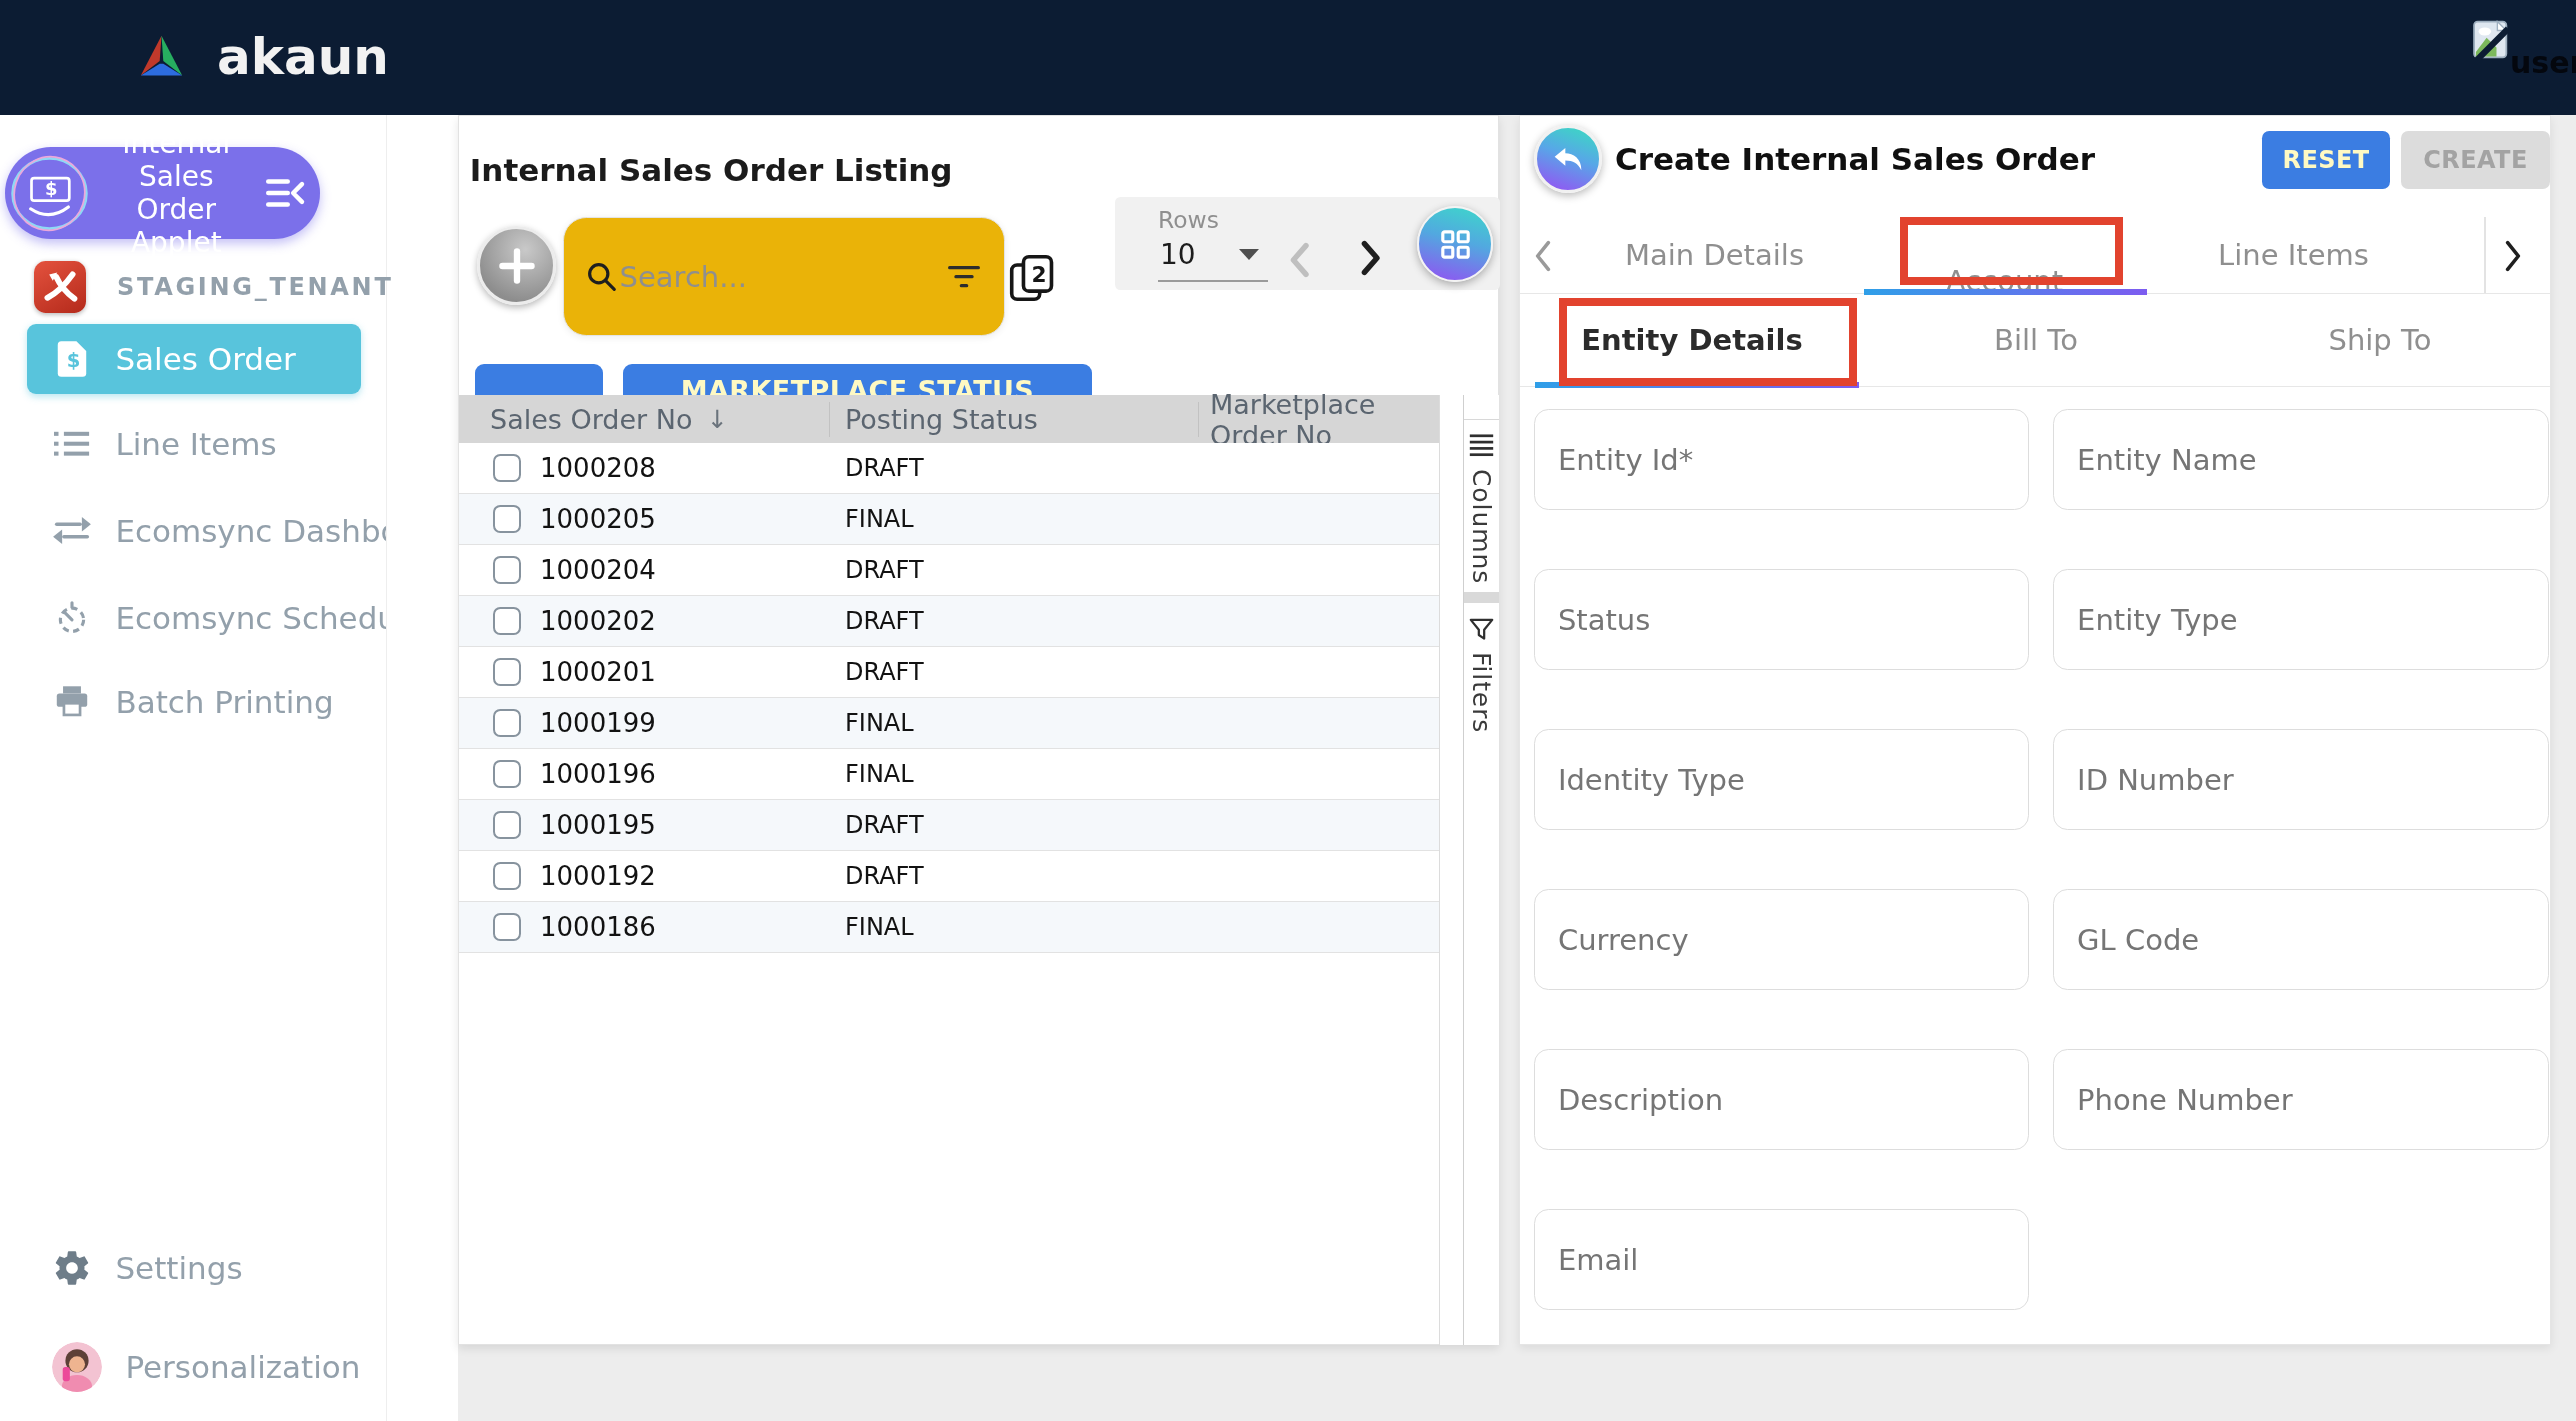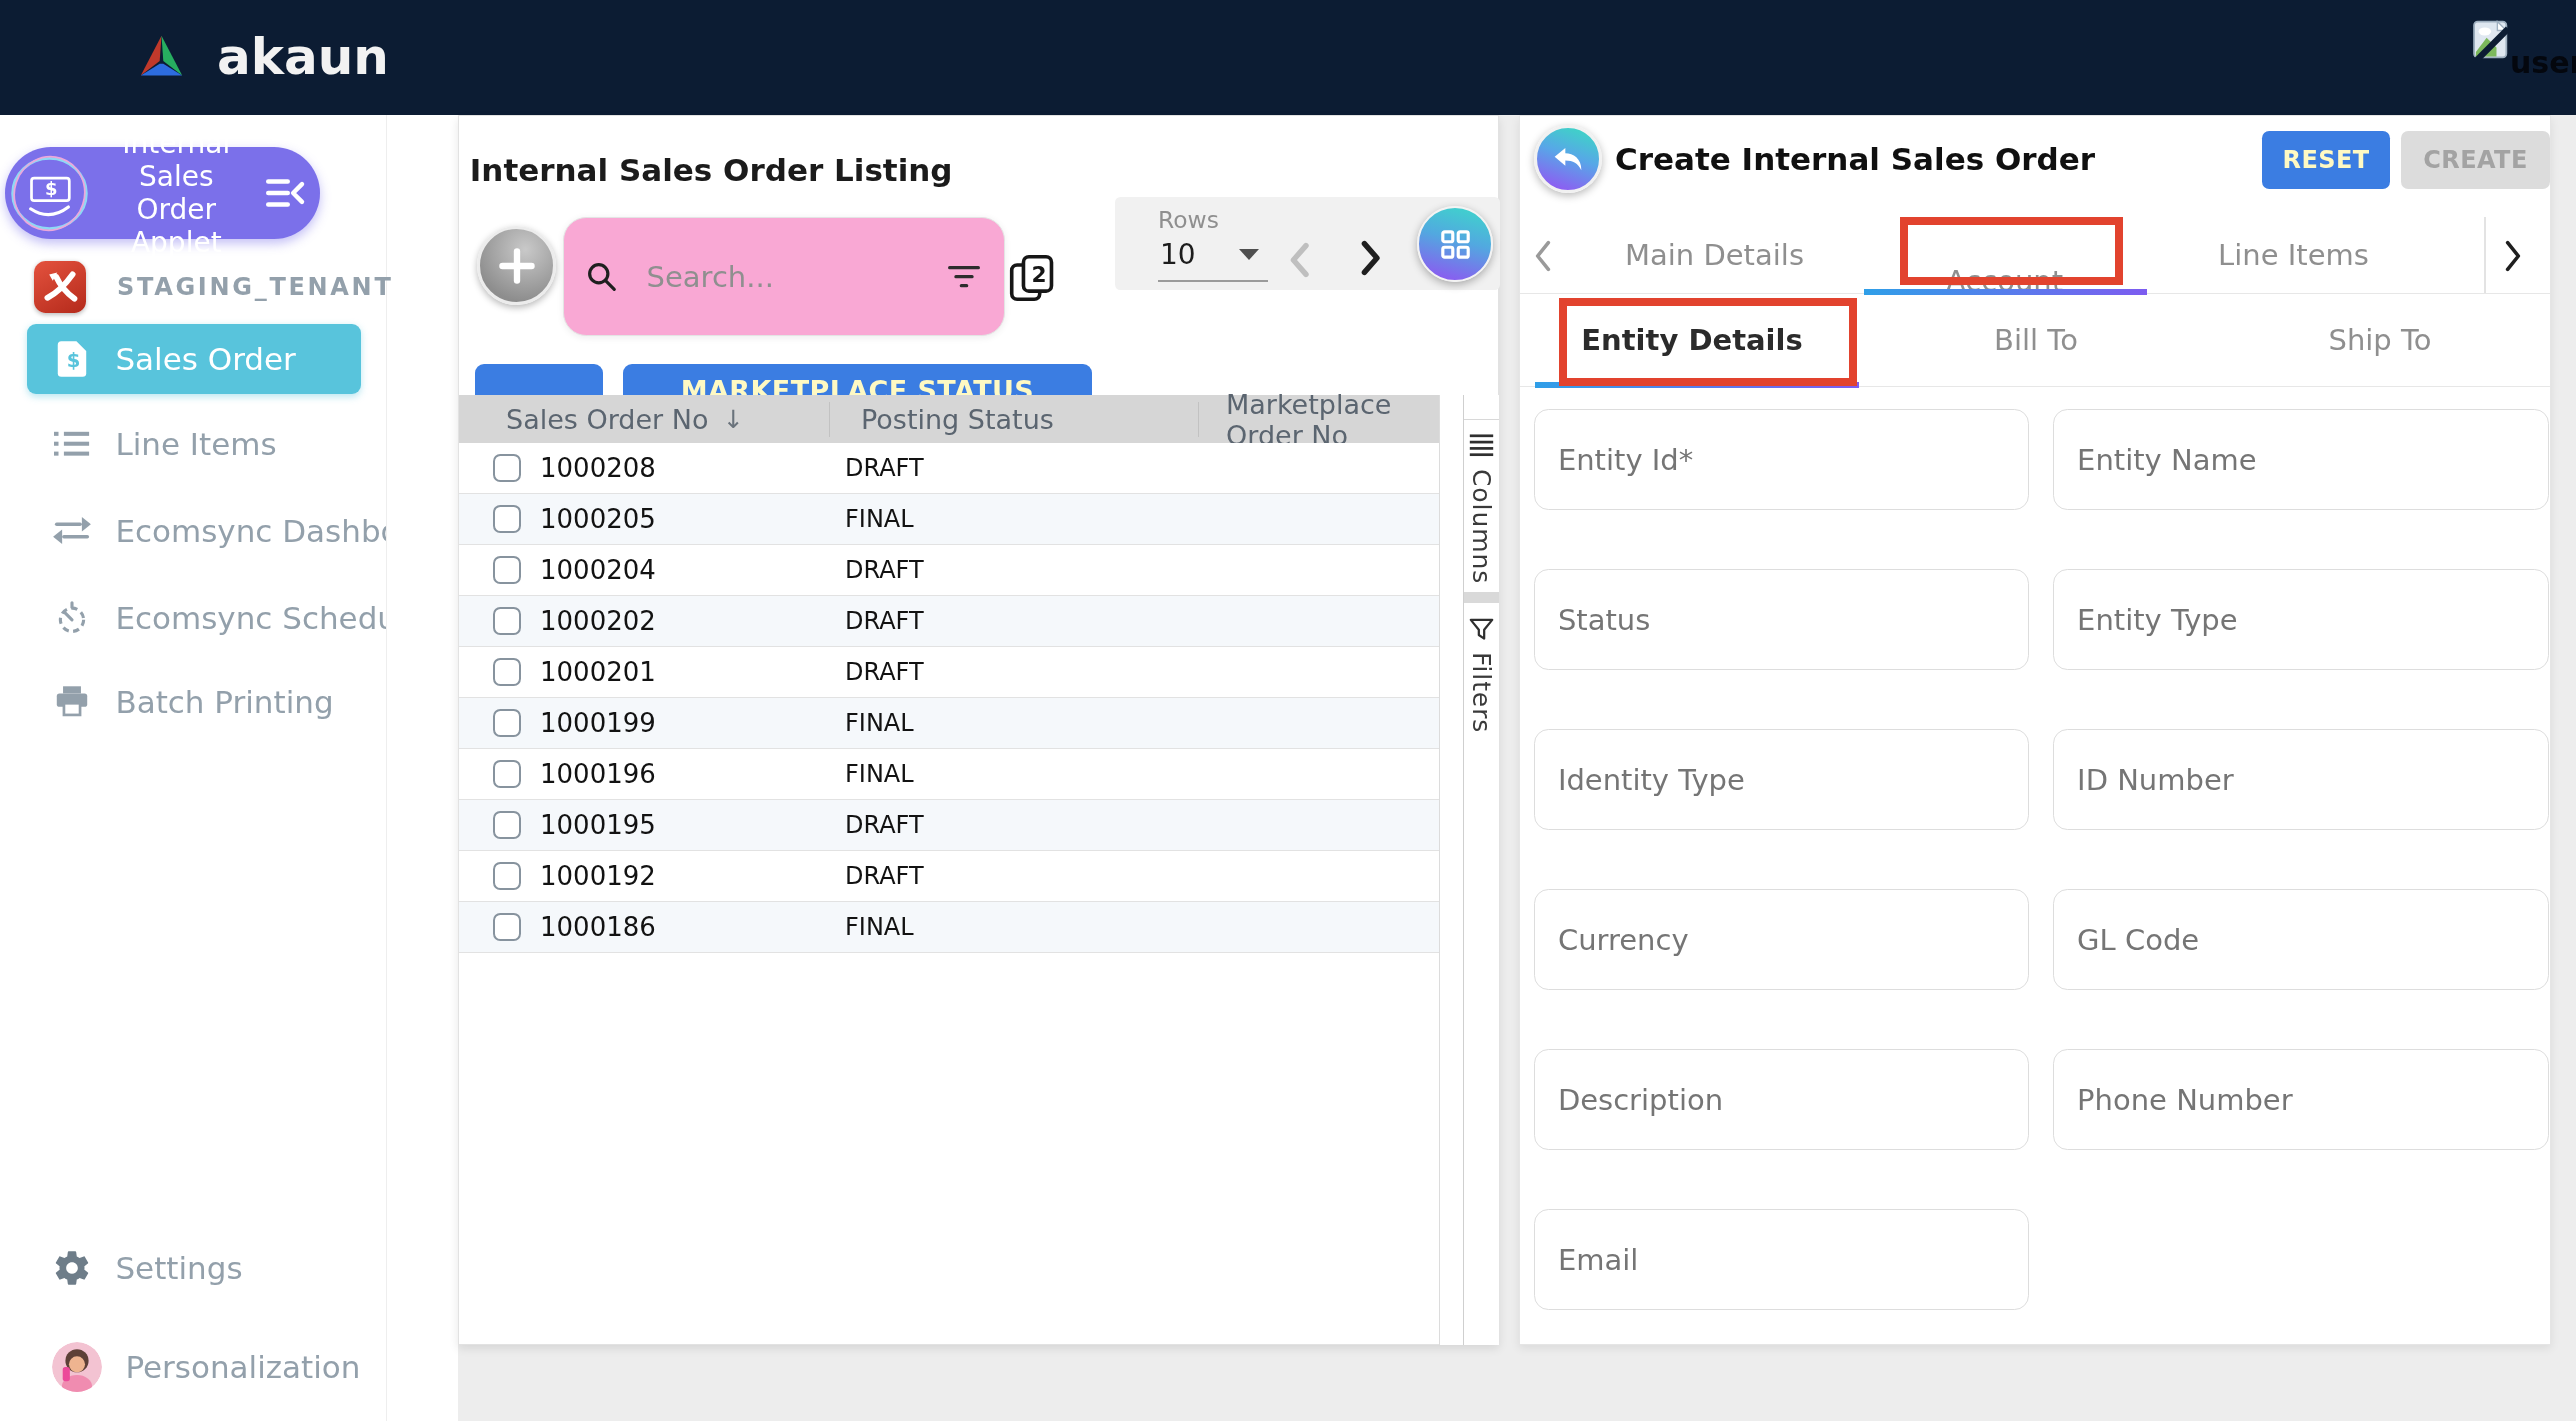--- a/index.html
+++ b/index.html
@@ -28,37 +28,37 @@
   .menu-active .mi-icon{margin-left:25px;}
   .menu-active .mi-label{margin-left:23.4px;font-size:31px;}
   .menu-item{position:absolute;left:52px;width:334px;height:63px;display:flex;align-items:center;gap:23.4px;color:#93a0ab;font-size:31px;white-space:nowrap;overflow:hidden;cursor:pointer;}
   .mi-icon{flex:none;display:flex;align-items:center;justify-content:center;width:40px;}
   .avatar-wrap{width:50px;height:50px;border-radius:50%;overflow:hidden;flex:none;}
 
   
   .listing-card{position:absolute;left:458px;top:115px;width:1041px;height:1230px;background:#fff;border:0.9px solid #e2e2e2;box-shadow:0 3.6px 9px rgba(0,0,0,.10);box-sizing:border-box;}
   .lc-title{position:absolute;left:10.8px;top:36px;font-size:31px;font-weight:700;color:#1b1b1b;}
   .plus-btn{position:absolute;left:18px;top:110px;width:79px;height:79px;border-radius:50%;background:radial-gradient(circle at 62% 28%,#c9c9c9,#8d8d8d 75%);border:3.6px solid #ececec;box-shadow:0 2.7px 7.2px rgba(0,0,0,.28);display:flex;align-items:center;justify-content:center;box-sizing:border-box;cursor:pointer;}
-  .search-box{position:absolute;left:104px;top:101px;width:442px;height:119px;border:1.8px solid #e4e4e4;border-radius:23.4px;background:#f9a8d4;box-shadow:0 1.8px 7.2px rgba(0,0,0,.07);display:flex;align-items:center;box-sizing:border-box;padding:0 21.6px;gap:28px;}
+  .search-box{position:absolute;left:104px;top:101px;width:442px;height:119px;border:1.8px solid #e4e4e4;border-radius:23.4px;background:#eab308;box-shadow:0 1.8px 7.2px rgba(0,0,0,.07);display:flex;align-items:center;box-sizing:border-box;padding:0 21.6px;gap:1px;}
   .search-input{flex:1;min-width:0;border:none;outline:none;background:transparent;font-size:29px;color:#333;font-family:inherit;}
   .search-input::placeholder{color:#8f8f8f;}
   .pages-icon{position:absolute;left:550px;top:138px;cursor:pointer;}
   .band{position:absolute;left:656px;top:81px;width:385px;height:93px;background:#f1f1f1;border-radius:5.4px;}
   .rows-label{position:absolute;left:43px;top:9px;font-size:23.4px;color:#8f8f8f;text-align:center;}
   .rows-value{position:absolute;left:45px;top:41px;font-size:28px;color:#1d1d1d;}
   .rows-underline{position:absolute;left:43px;top:83px;width:110px;height:1.8px;background:#9b9b9b;}
   .rows-caret{position:absolute;left:124px;top:52px;width:0;height:0;border-left:10px solid transparent;border-right:10px solid transparent;border-top:11.7px solid #4f4f4f;cursor:pointer;}
   .pg-prev{position:absolute;left:173px;top:45px;cursor:pointer;}
   .pg-next{position:absolute;left:244px;top:43px;cursor:pointer;}
   .grid-btn{position:absolute;left:302px;top:9px;width:76px;height:76px;border-radius:50%;background:linear-gradient(195deg,#3fd3cc 5%,#52a8e0 45%,#8a5cf0 92%);border:2.7px solid #f3f3f3;box-shadow:0 2.7px 8px rgba(0,0,0,.3);display:flex;align-items:center;justify-content:center;box-sizing:border-box;cursor:pointer;}
   .btn{background:var(--primary-blue,#3b7de2);color:#fef9c3;font-size:27px;font-weight:700;border:none;border-radius:9px;letter-spacing:0.4px;font-family:inherit;cursor:pointer;}
   .btn-final{position:absolute;left:16px;top:248px;width:128px;height:83px;}
   .btn-mkt{position:absolute;left:164px;top:248px;width:469px;height:83px;}
   .thead{position:absolute;left:0;top:279px;width:980px;height:49px;background:#d6d6d6;color:#5b6570;font-size:27px;}
-  .th{position:absolute;top:0;height:100%;display:flex;align-items:center;margin-left:16px;}
+  .th{position:absolute;top:0;height:100%;display:flex;align-items:center;}
   .th-no{left:31px;}.th-st{left:386px;}.th-mk{left:751px;}
   .sort-arrow{margin-left:14.4px;font-size:25px;color:#6a737c;}
   .th-div{position:absolute;top:7.2px;bottom:7.2px;width:0.9px;background:#c2c2c2;}
   .tbody{position:absolute;left:0;top:327px;width:980px;}
   .trow{position:relative;height:50px;border-bottom:0.9px solid #e2e2e2;background:#fff;cursor:pointer;}
   .trow.alt{background:#f5f8fb;}
   .cb{position:absolute;left:34px;top:10.8px;width:28px;height:28px;border:2.7px solid #87939e;border-radius:7.2px;background:#fff;box-sizing:border-box;cursor:pointer;}
   .cell{position:absolute;top:50%;transform:translateY(-50%);color:#121212;}
   .c-no{left:81px;font-size:26px;}
   .c-st{left:386px;font-size:24px;}

